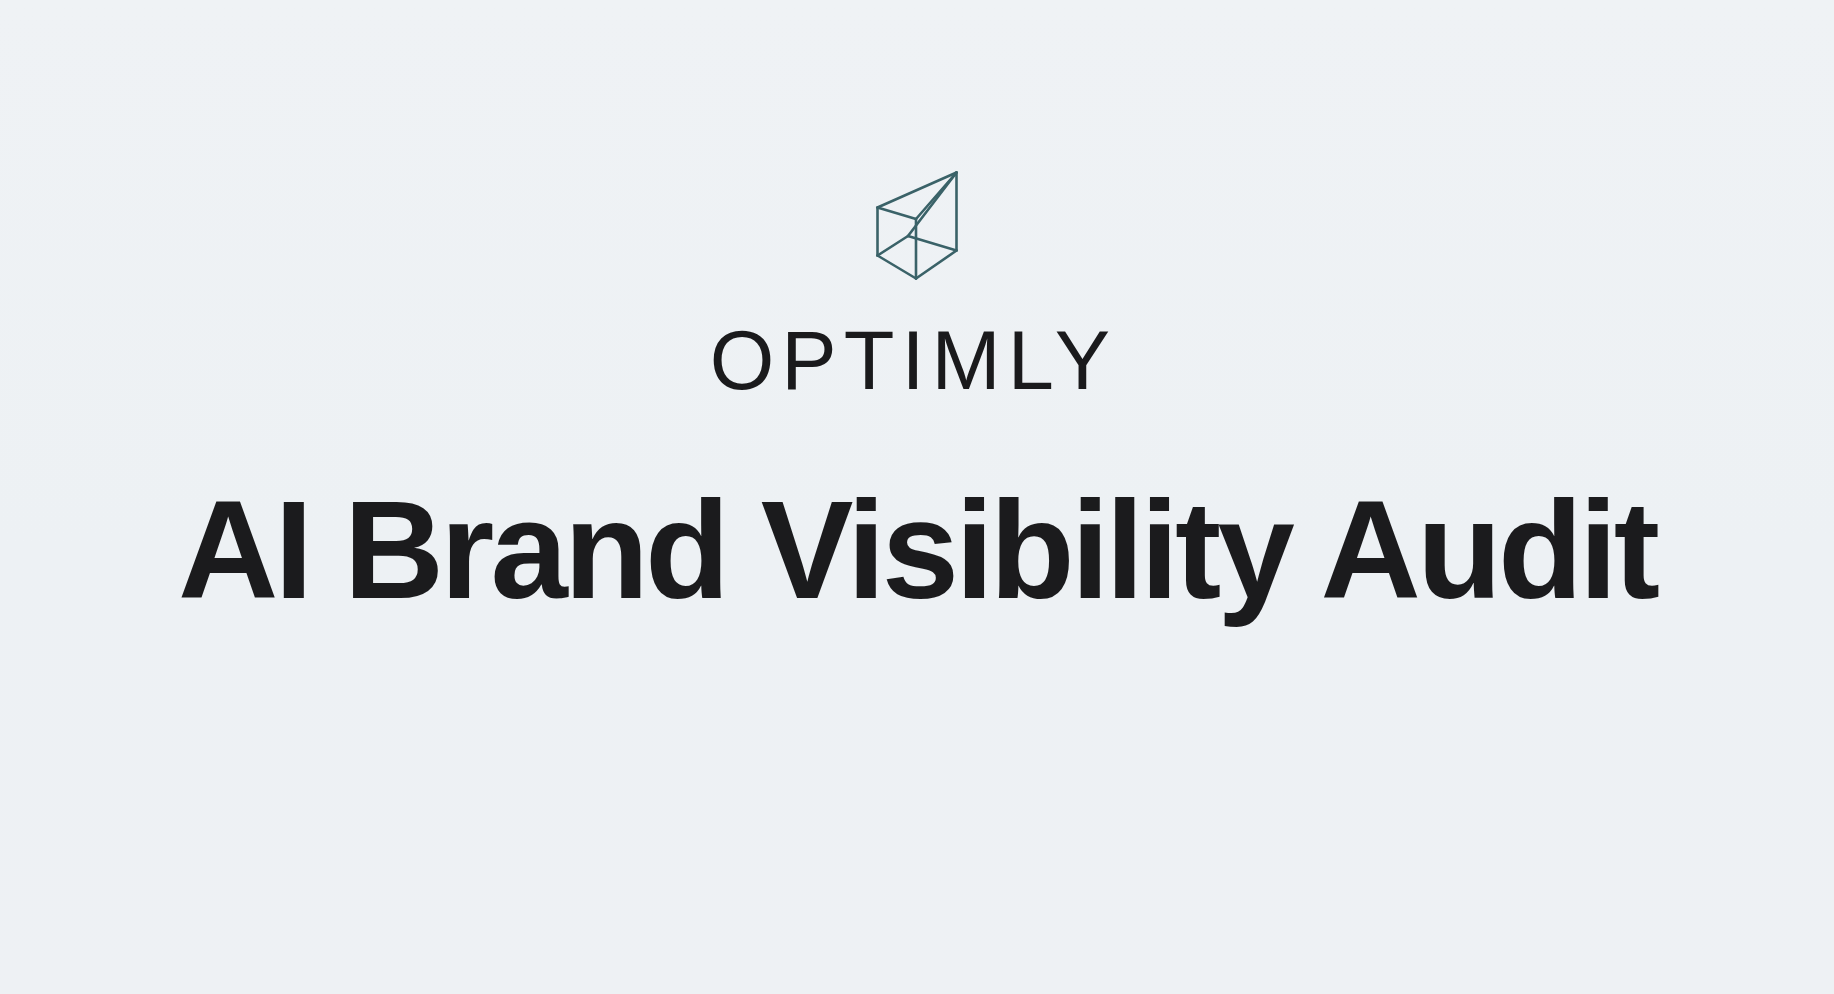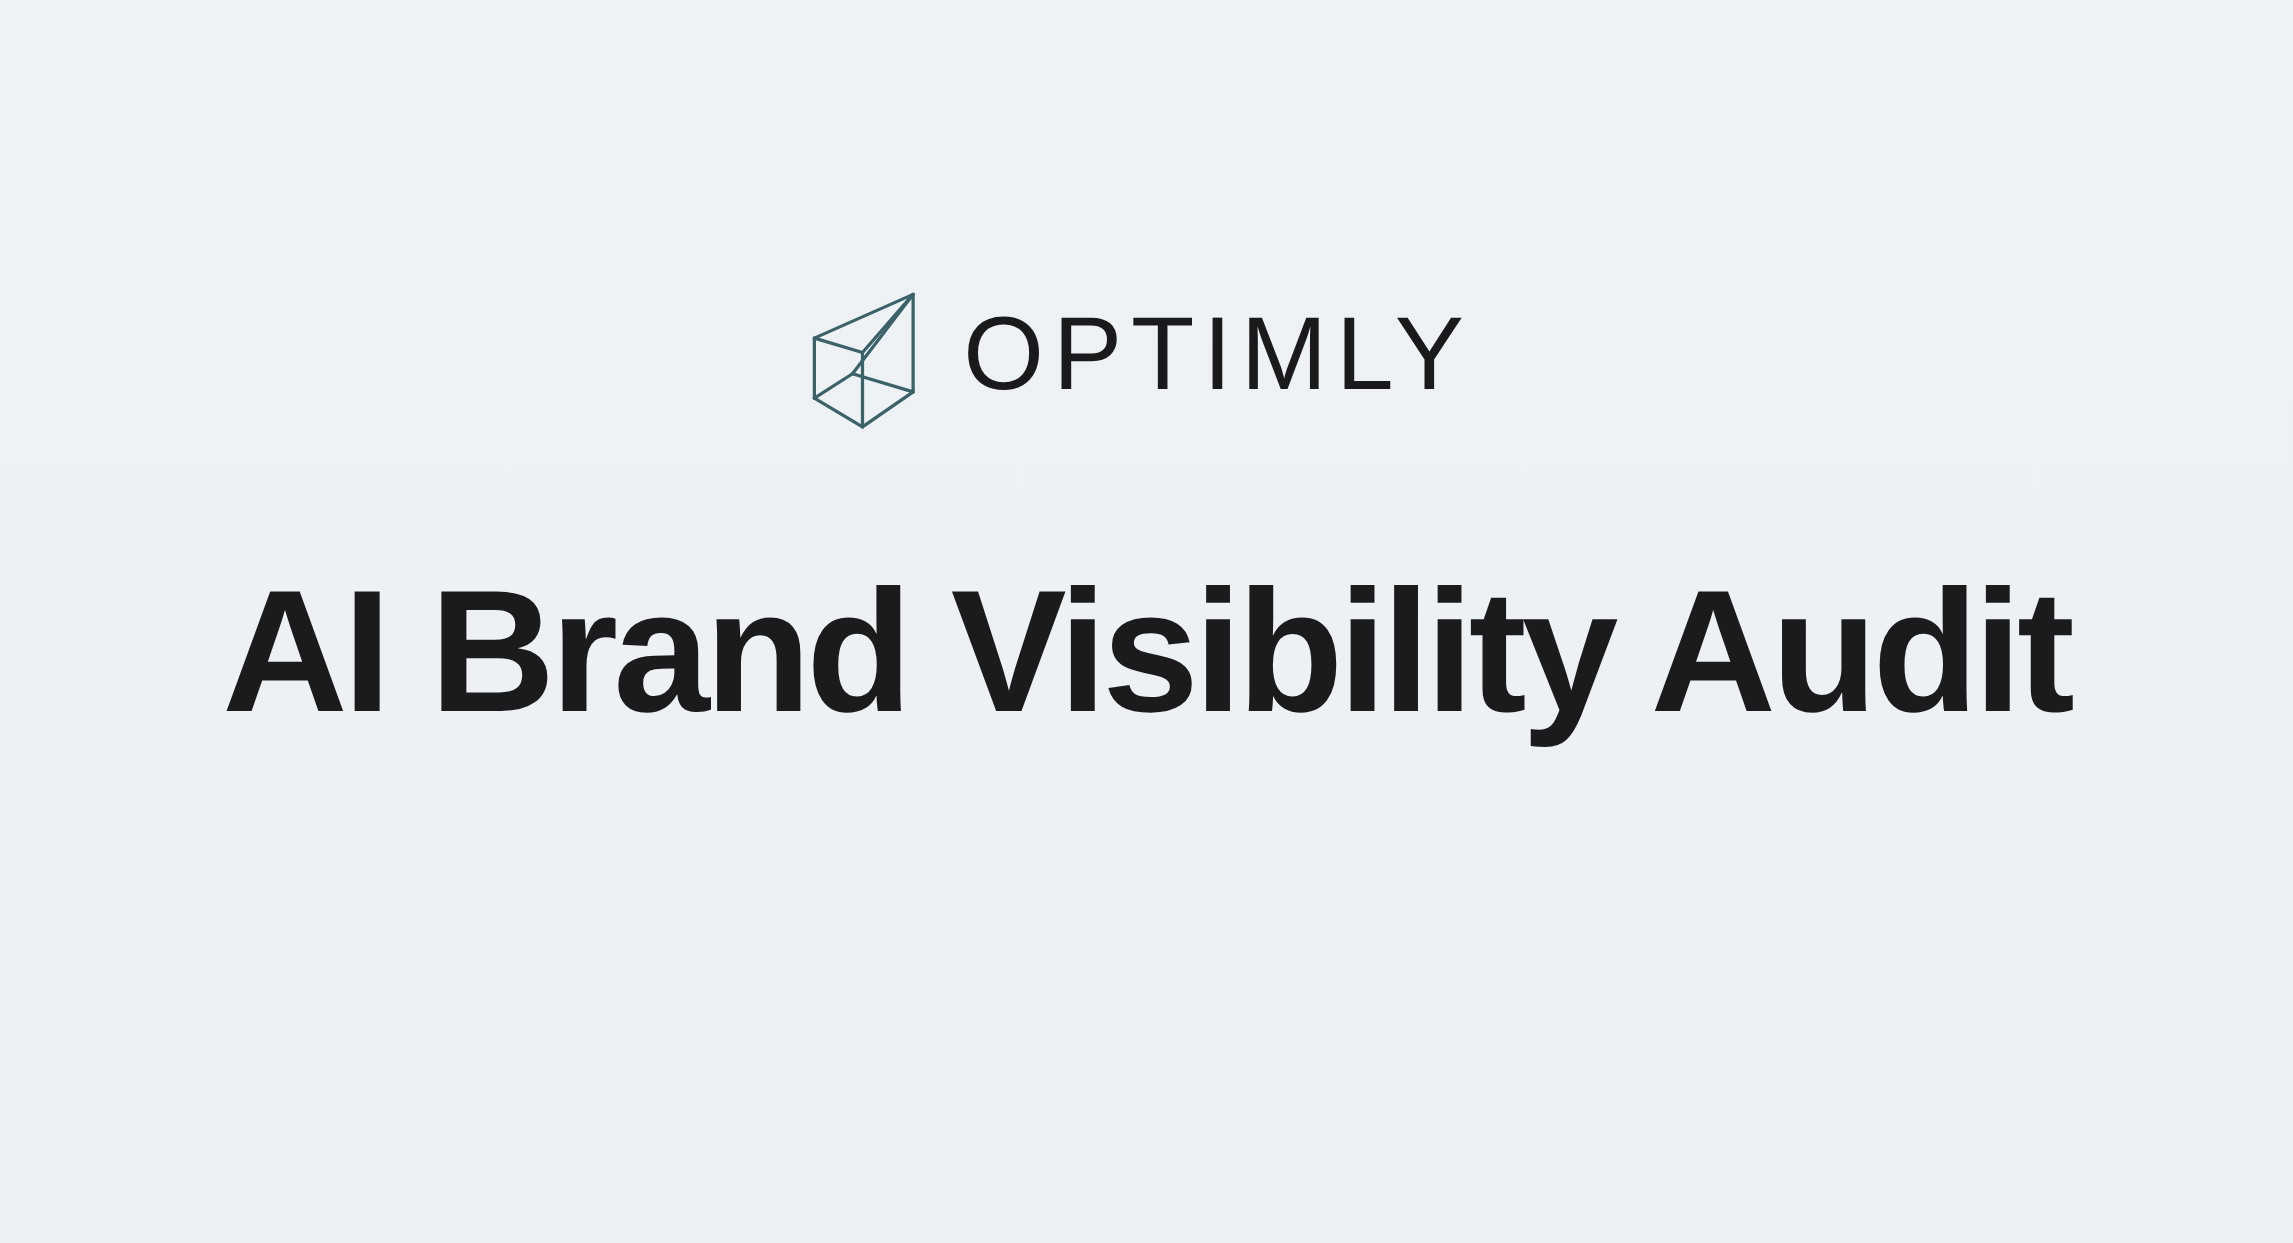--- a/index.html
+++ b/index.html
@@ -30,21 +30,21 @@
   }
 
   
   .brand-lockup {
     position: absolute;
     left: 0;
     right: 0;
     top: 206px;
     height: 158px;
     display: flex;
-    flex-direction: row;
+    flex-direction: column;
     align-items: center;
     justify-content: center;
     gap: 38px;
   }
 
   .brand-mark {
     display: block;
     width: 84px;
     height: 118px;
     flex: 0 0 auto;
@@ -70,21 +70,21 @@
     padding-right: 0.085em;
     transform: scaleX(1.0);
     transform-origin: left center;
   }
 
   
   .headline-wrap {
     position: absolute;
     left: 0;
     right: 0;
-    top: 452px;
+    top: 480px;
     display: flex;
     align-items: center;
     justify-content: center;
   }
 
   .headline {
     font-family: "Liberation Sans", sans-serif;
     font-size: 139px;
     font-weight: 700;
     letter-spacing: -0.028em;

